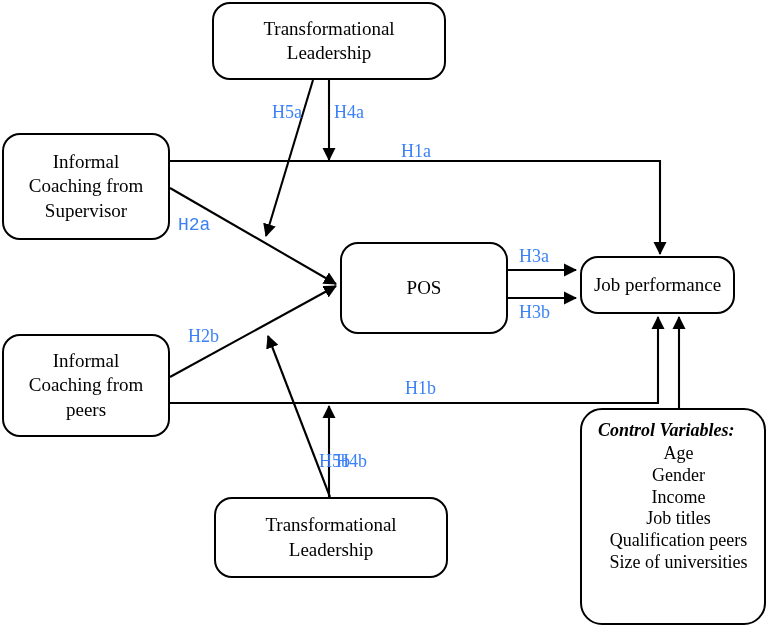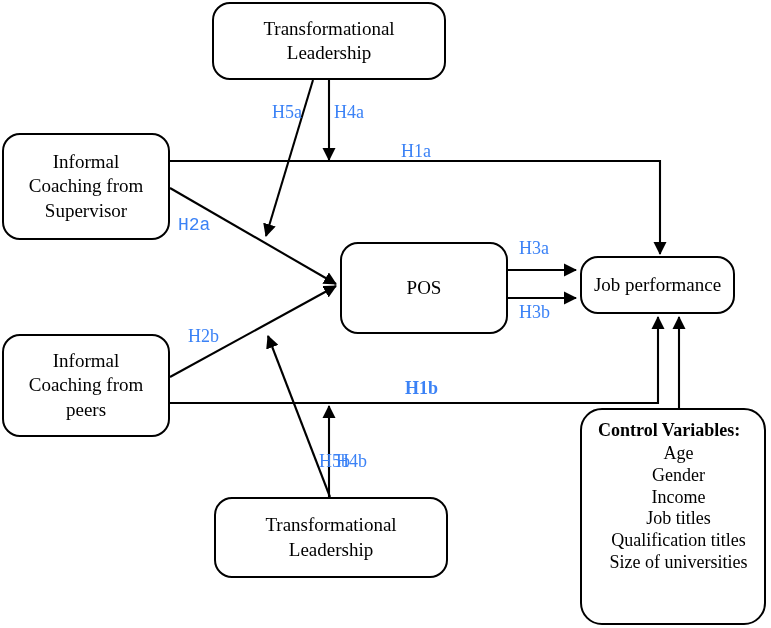--- a/index.html
+++ b/index.html
@@ -53,20 +53,21 @@
   #control-vars {
     align-items: flex-start;
     justify-content: flex-start;
     border-radius: 22px;
     padding: 10px 8px 6px 16px;
     font-size: 18px;
     line-height: 1.215;
   }
   #control-vars .cv-title {
     font-weight: bold;
+    font-style: italic;
     display: block;
     margin-bottom: 1px;
     text-align: left;
   }
   #control-vars .cv-item {
     display: block;
     text-align: center;
     padding-left: 3px;
   }
   .cv-list { display: block; width: 100%; }
@@ -136,34 +137,34 @@
 Leadership</span>
   </div>
 
   <div class="node" id="control-vars" style="left:580px; top:408px; width:186px; height:217px;">
     <span class="cv-list">
       <span class="cv-title">Control Variables:</span>
       <span class="cv-item">Age</span>
       <span class="cv-item">Gender</span>
       <span class="cv-item">Income</span>
       <span class="cv-item">Job titles</span>
-      <span class="cv-item">Qualification titles</span>
+      <span class="cv-item">Qualification peers</span>
       <span class="cv-item">Size of universities</span>
     </span>
   </div>
 
   <span class="edge-label" style="left:401px; top:142px;">H1a</span>
 
-  <span class="edge-label" style="left:405px; top:379px;font-weight:bold;">H1b</span>
+  <span class="edge-label" style="left:405px; top:379px;">H1b</span>
 
   <span class="edge-label" style="left:178px; top:216px;font-family:Liberation Mono, monospace;">H2a</span>
 
   <span class="edge-label" style="left:188px; top:327px;">H2b</span>
 
-  <span class="edge-label" style="left:519px; top:239px;text-align:right;">H3a</span>
+  <span class="edge-label" style="left:519px; top:247px;text-align:right;">H3a</span>
 
   <span class="edge-label" style="left:519px; top:303px;">H3b</span>
 
   <span class="edge-label" style="left:334px; top:103px;">H4a</span>
 
   <span class="edge-label" style="left:272px; top:103px;">H5a</span>
 
   <span class="edge-label" style="left:336px; top:452px;">H4b</span>
 
   <span class="edge-label" style="left:275px; top:452px;margin-left:44px;">H5b</span>

